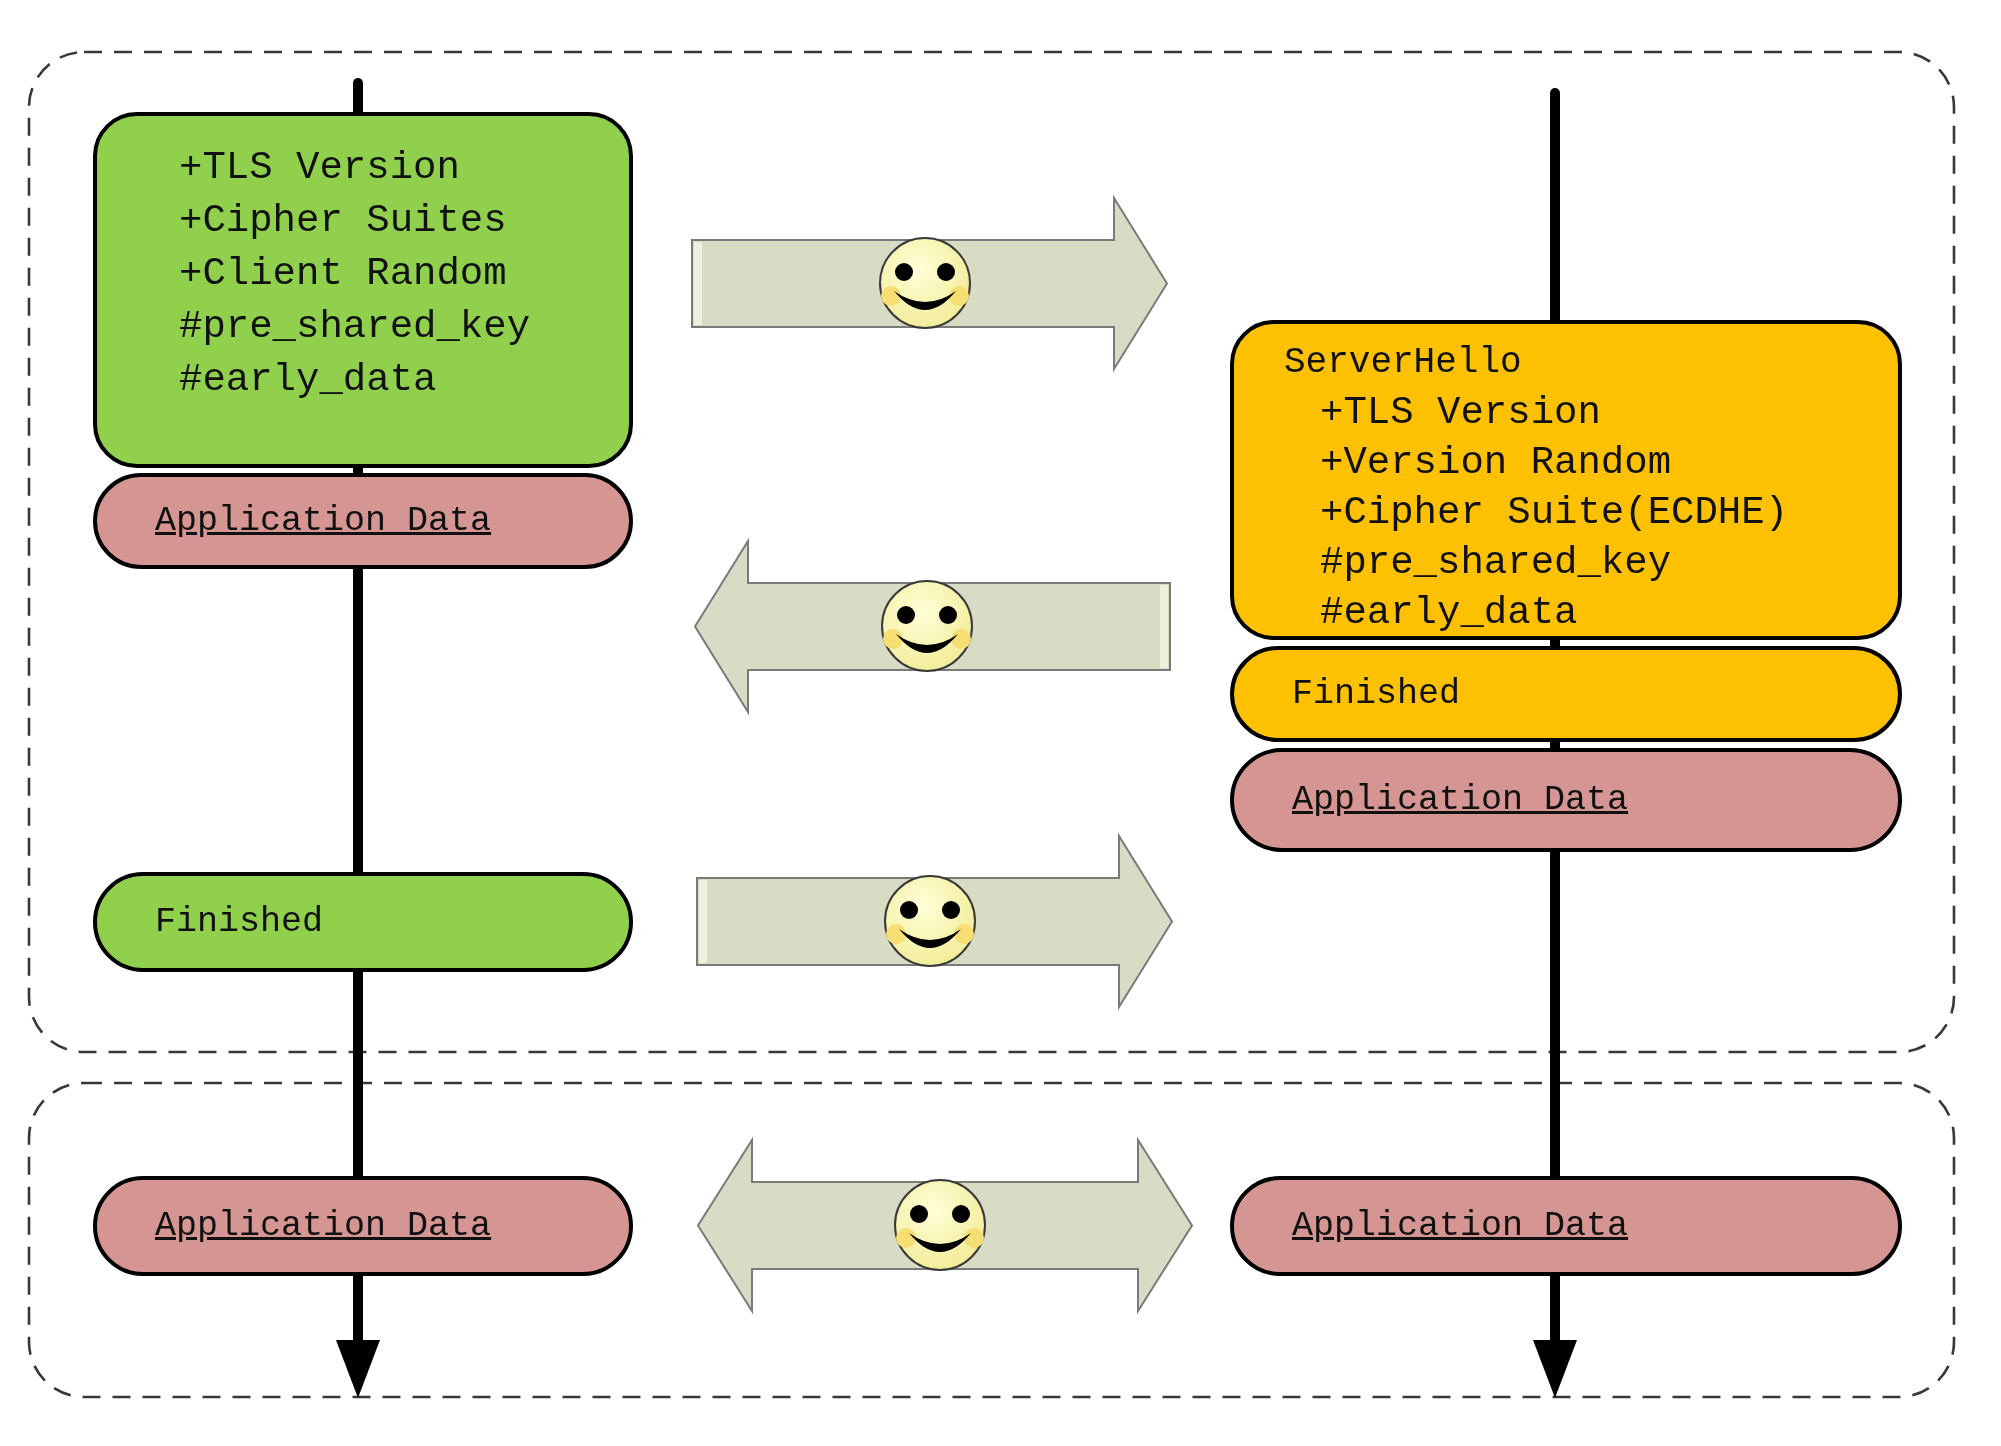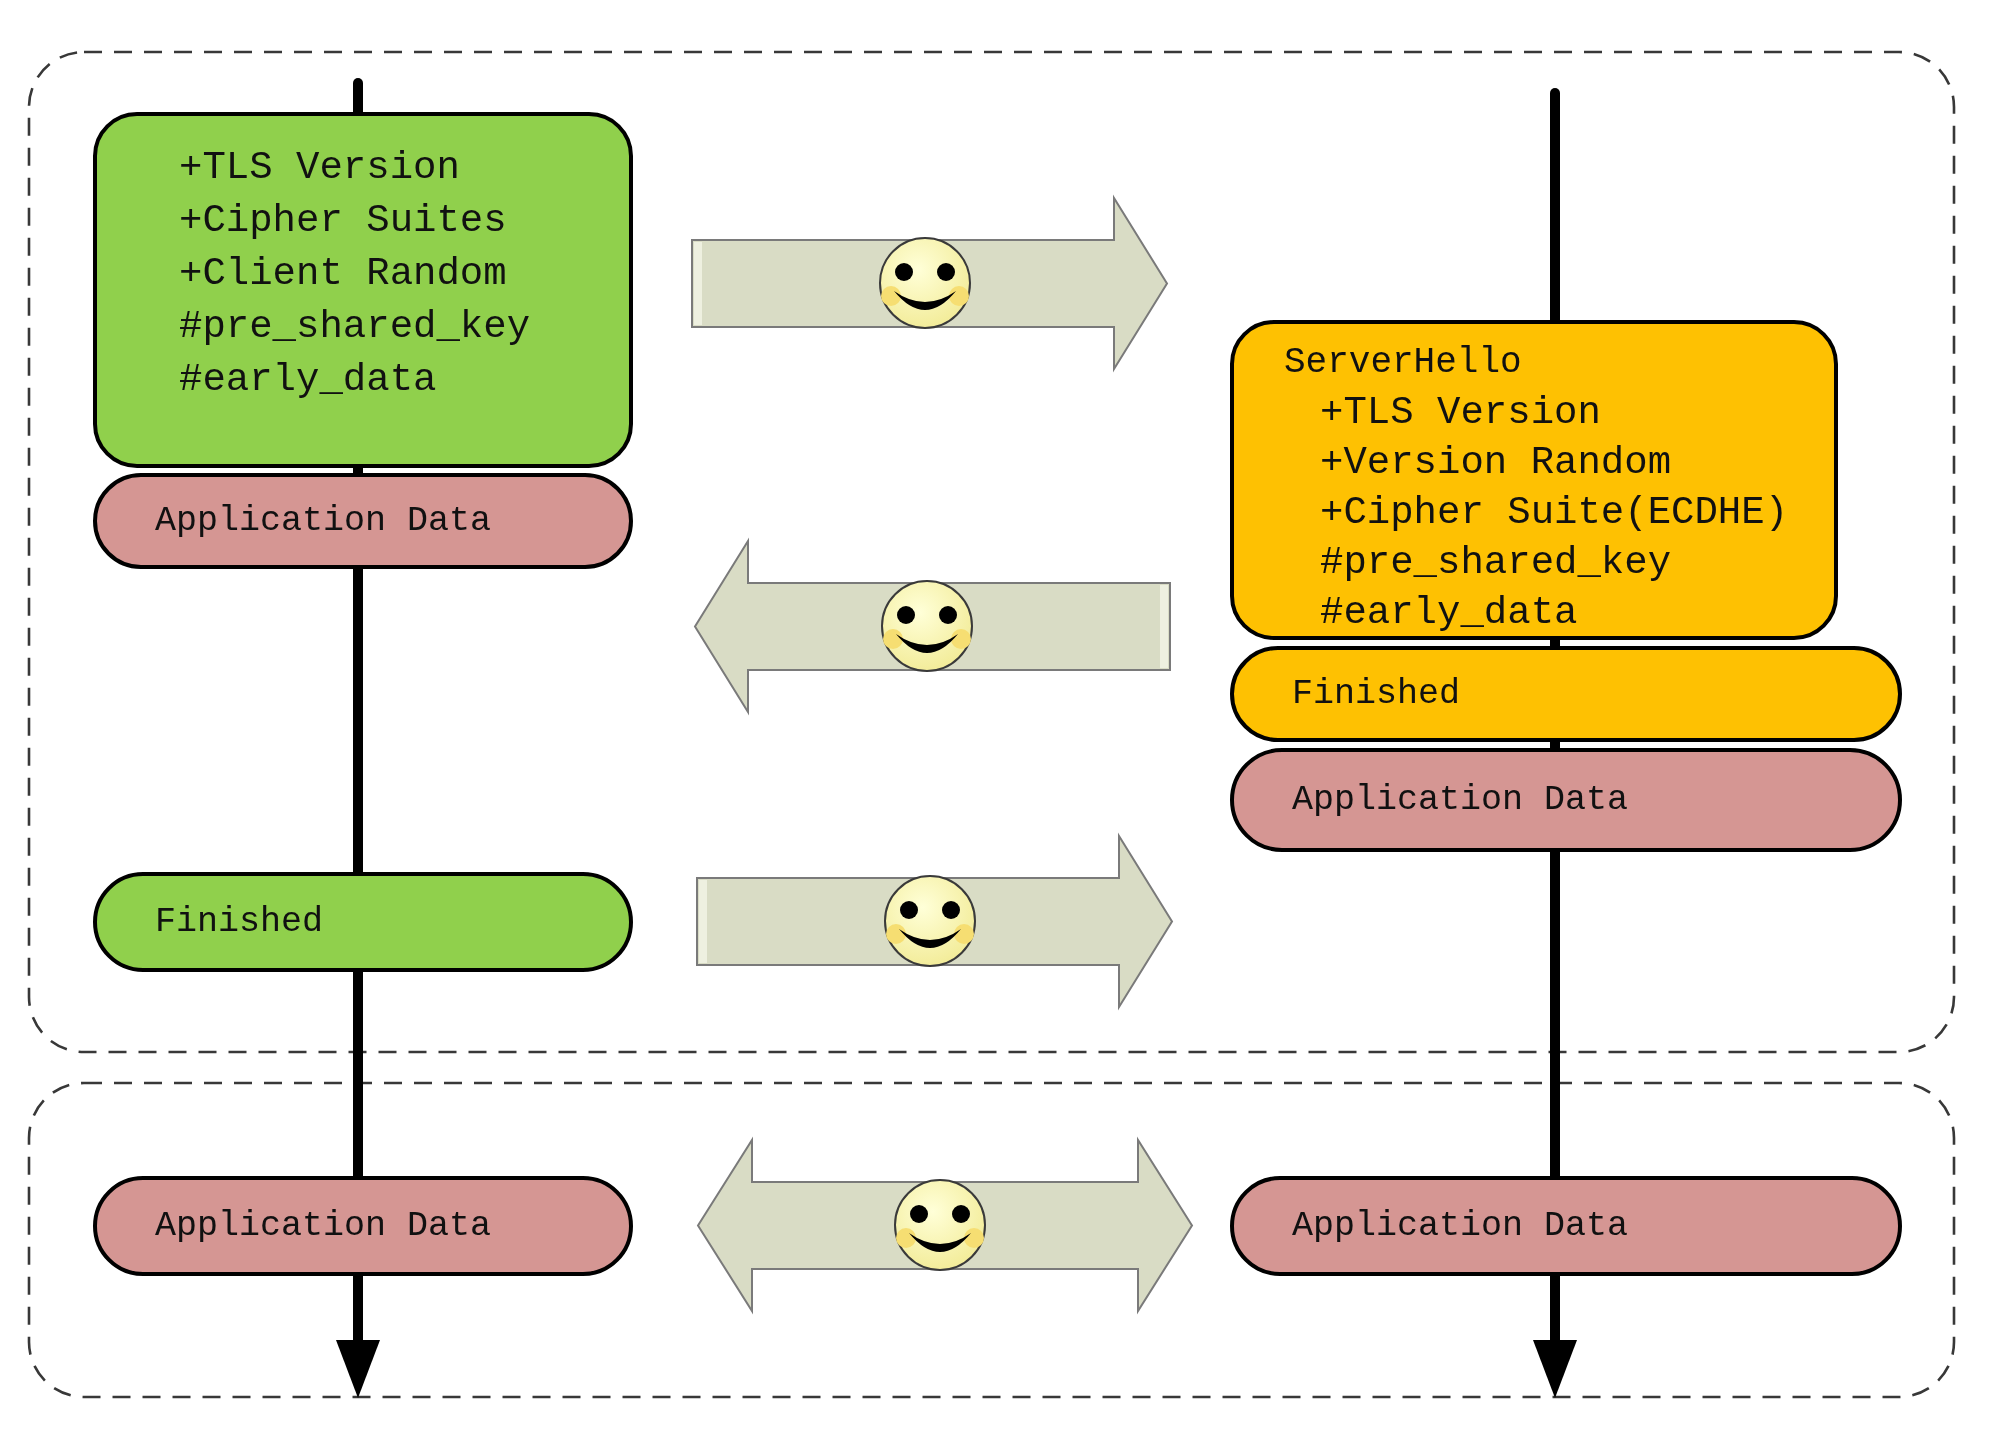--- a/index.html
+++ b/index.html
@@ -24,21 +24,21 @@
     border-top:58px solid #000;
   }
 
   
   .nodebox{
     position:absolute;box-sizing:border-box;z-index:2;
     border:4px solid #000;color:#111;
   }
   .green{background:#90d04c;}
   .orange{background:#fec102;}
-  .pink{background:#d59693;}
+  .pink{background:#d59693;text-decoration:underline;}
 
   .hellobox{border-radius:44px;}
   .stadium{border-radius:52px;display:flex;align-items:center;}
 
   .hello-content{padding:26px 10px 0 46px;}
   .hello-title{font-size:36px;line-height:53px;white-space:pre;}
   .bold-title{font-weight:bold;}
   .hello-line{font-size:39px;line-height:53px;margin-left:36px;white-space:pre;}
   .server .hello-content{padding:14px 10px 0 50px;}
   .server .hello-title{line-height:50px;}
@@ -137,21 +137,21 @@
   </div>
 
   <div class="nodebox green stadium" style="left:93px;top:872px;width:540px;height:100px;">
     <span class="stadium-label">Finished</span>
   </div>
 
   <div class="nodebox pink stadium" style="left:93px;top:1176px;width:540px;height:100px;">
     <span class="stadium-label">Application Data</span>
   </div>
 
-  <div class="nodebox orange hellobox server" style="left:1230px;top:320px;width:608px;height:320px;">
+  <div class="nodebox orange hellobox server" style="left:1230px;top:320px;width:672px;height:320px;">
     <div class="hello-content">
       <div class="hello-title">ServerHello</div>
       <div class="hello-line">+TLS Version</div>
       <div class="hello-line">+Version Random</div>
       <div class="hello-line">+Cipher Suite(ECDHE)</div>
       <div class="hello-line">#pre_shared_key</div>
       <div class="hello-line">#early_data</div>
     </div>
   </div>
 

